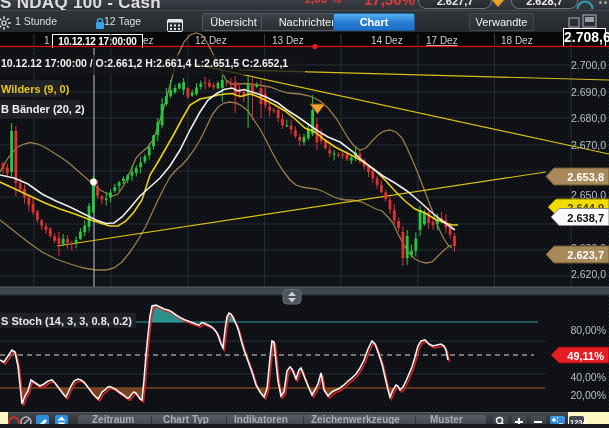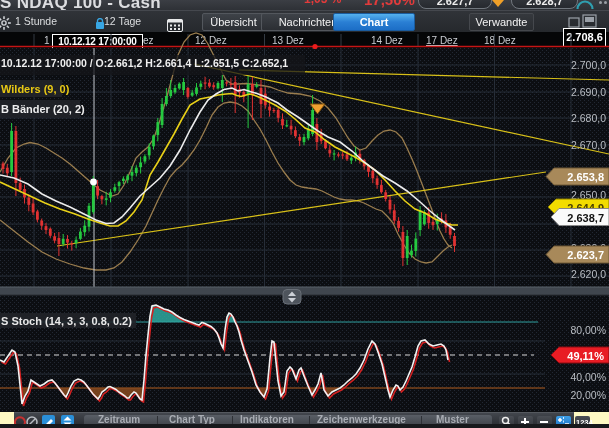--- a/index.html
+++ b/index.html
@@ -23,24 +23,24 @@
 .btnblue{position:absolute;top:2px;height:18px;box-sizing:border-box;
   border:1px solid #1b5c9e;border-radius:2px;
   background:linear-gradient(#55b1ee,#2a7fd4 50%,#1c6ec6);color:#fff;
   font-size:11px;font-weight:bold;text-align:center;line-height:17px;}
 #axis{position:absolute;left:0;top:32px;width:609px;height:16px;background:#050607;}
 .dlab{position:absolute;top:3px;color:#c9ccd1;font-size:10px;}
 #tooltip{position:absolute;left:52px;top:2px;width:89px;height:13px;background:#000;
   border:1px solid #fff;color:#fff;font-size:10px;font-weight:bold;text-align:center;
   line-height:13px;letter-spacing:-0.2px;}
 #pbox{position:absolute;left:563px;top:-4px;width:43px;height:19px;background:#000;
-  border:1.5px solid #fff;color:#fff;font-size:11px;font-weight:bold;text-align:center;
+  border:1.5px solid #fff;color:#fff;font-size:14px;font-weight:bold;text-align:center;
   line-height:17px;box-sizing:border-box;}
 #chart{position:absolute;left:0;top:0px;}
-#botbar{position:absolute;left:14px;top:412px;width:560px;height:16px;
+#botbar{position:absolute;left:8px;top:412px;width:560px;height:16px;
   background:linear-gradient(#42464d,#25282d);border-top:1px solid #55595f;box-sizing:border-box;padding-left:11px;}
 #botstrip{position:absolute;left:0;top:424px;width:609px;height:4px;background:#17191c;}
 #menu{position:absolute;left:70px;top:2px;width:408px;height:13px;border-radius:3px;
   background:linear-gradient(#595e66,#3a3e44);}
 .mitem{position:absolute;top:1px;color:#a9adb4;font-size:10px;font-weight:bold;}
 .tile{position:absolute;top:3px;width:15px;height:12px;border-radius:2px;
   background:linear-gradient(#4a4e55,#303338);}
 .tileblue{position:absolute;top:3px;width:15px;height:12px;border-radius:2px;
   background:linear-gradient(#3fa0e8,#1a6fc2);}
 </style>
@@ -106,21 +106,21 @@
       <rect x="17" y="3" width="9" height="5" fill="#9aa0a7"></rect>
     </svg>
   </div>
 
   <div id="axis">
     <div class="dlab" style="left:44px;">1</div>
     <div class="dlab" style="left:195px;">12 Dez</div>
     <div class="dlab" style="left:272px;">13 Dez</div>
     <div class="dlab" style="left:339px;margin-left:32px;">14 Dez</div>
     <div class="dlab" style="left:426px;text-decoration:underline;">17 Dez</div>
-    <div class="dlab" style="left:484px;text-align:right;">18 Dez</div>
+    <div class="dlab" style="left:501px;text-align:right;">18 Dez</div>
     <div id="tooltip">10.12.12 17:00:00</div>
     <div id="pbox">2.708,6</div>
     <div class="dlab" style="left:143px;">ez</div>
   </div>
 
   <svg id="chart" width="609" height="428" viewBox="0 0 609 428">
 
     <rect x="0" y="48" width="609" height="364" fill="#0c0e12"></rect>
     <rect x="0" y="48" width="609" height="364" fill="url(#dots)"></rect>
     <defs>

